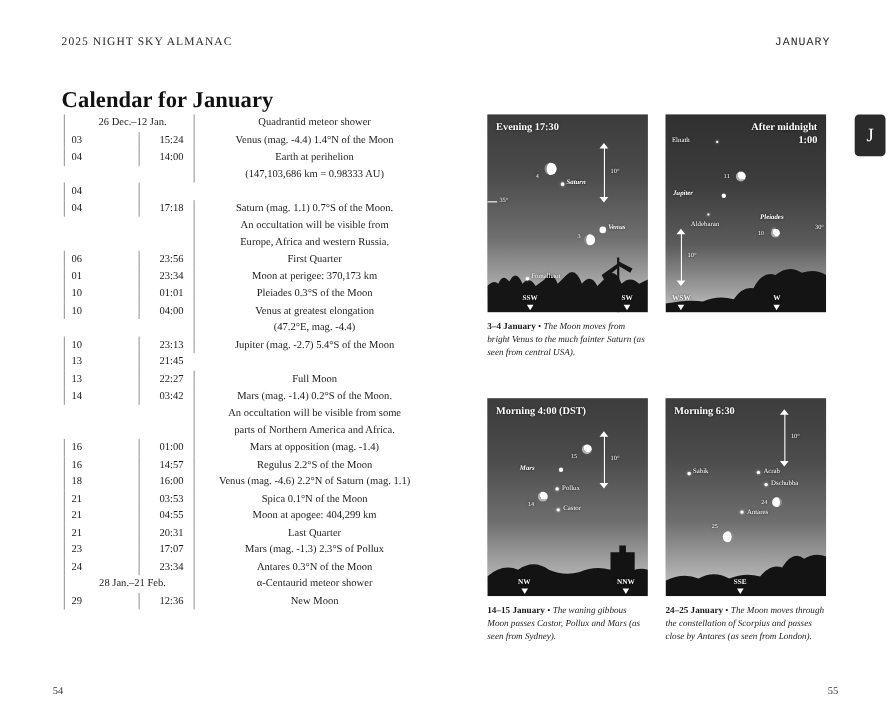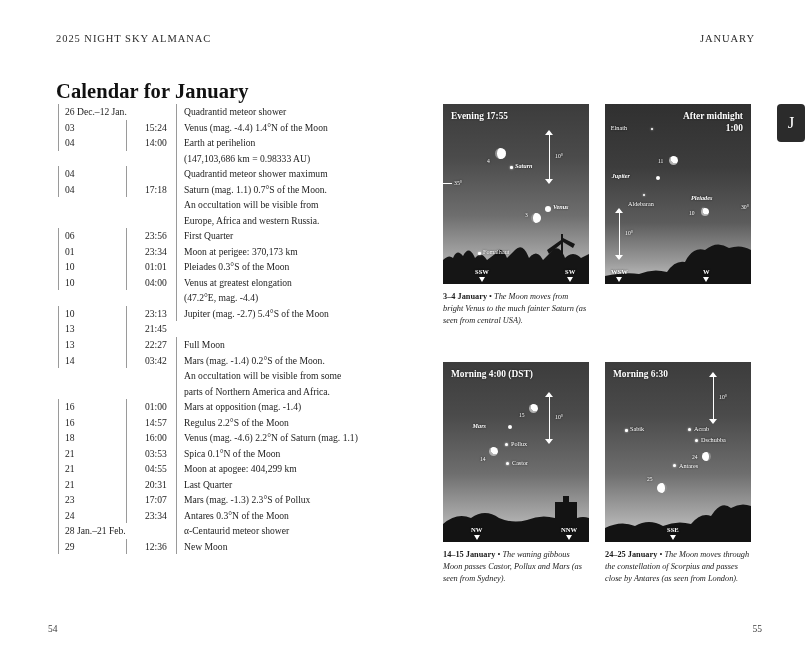--- a/index.html
+++ b/index.html
@@ -13,21 +13,21 @@
   }
   .page{position:absolute;inset:0;}
 
   
   .runhead{
     position:absolute;top:33px;
     font-size:10.5px;letter-spacing:.09em;
     color:#2b2b2b;
   }
   .runhead.left{left:56px;}
-  .runhead.right{right:55px;}
+  .runhead.right{right:55px;font-family:Liberation Mono, monospace;}
 
   
   .page-title{
     position:absolute;left:56px;top:66px;
     font-size:20.5px;font-weight:bold;
     letter-spacing:.005em;
     color:#111;
   }
 
   
@@ -63,23 +63,24 @@
     border-left:1px solid #9a9a9a;
     box-sizing:border-box;
     min-height:15.5px;
   }
   .cal-ev{
     flex:1 1 auto;
     padding-left:7px;
     border-left:1px solid #9a9a9a;
     box-sizing:border-box;
     min-height:15.5px;
+    text-align:center;
   }
   .cal-ev div{white-space:nowrap;}
-  .cal-row.wide .cal-day{width:118px;flex:0 0 118px;}
+  .cal-row.wide .cal-day{width:118px;flex:0 0 118px;text-align:center;}
 
   
   .charts{
     position:absolute;left:443px;top:104px;
     width:320px;
   }
   .chart-block{position:absolute;}
   .chart-block.c0{left:0;top:0;}
   .chart-block.c1{left:162px;top:0;}
   .chart-block.c2{left:0;top:258px;}
@@ -217,23 +218,20 @@
         <div class="cal-day">04</div>
         <div class="cal-time">14:00</div>
         <div class="cal-ev">
           <div>Earth at perihelion</div>
           <div>(147,103,686 km = 0.98333 AU)</div>
         </div>
       </div>
       <div class="cal-row">
         <div class="cal-day">04</div>
         <div class="cal-time"></div>
-        <div class="cal-ev">
-          <div>Quadrantid meteor shower maximum</div>
-        </div>
       </div>
       <div class="cal-row">
         <div class="cal-day">04</div>
         <div class="cal-time">17:18</div>
         <div class="cal-ev">
           <div>Saturn (mag. 1.1) 0.7°S of the Moon.</div>
           <div>An occultation will be visible from</div>
           <div>Europe, Africa and western Russia.</div>
         </div>
       </div>
@@ -361,21 +359,21 @@
         <div class="cal-ev">
           <div>New Moon</div>
         </div>
       </div>
     </div>
 
   <div class="charts" id="charts">
       <div class="chart-block c0">
         <div class="sky">
           <div class="sky-title tl">
-            <div>Evening 17:55</div>
+            <div>Evening 17:30</div>
           </div>
           <div class="ground">
             <svg viewBox="0 0 146 70" preserveAspectRatio="none">
               <path fill="#151515" d="M0,70 L0,46 Q6,40 10,44 Q14,34 20,42 Q26,30 32,44 Q38,36 44,46 L52,40 Q58,30 64,44 L72,36 Q80,28 86,44 Q94,34 100,46 L108,38 Q116,28 122,44 Q130,36 138,44 L146,40 L146,70 Z"></path>
               <path fill="#151515" d="M118,70 L118,20 L120,20 L120,70 Z M104,36 L118,26 L118,30 L106,40 Z M132,30 L120,24 L120,28 L130,34 Z"></path>
             </svg>
           </div>
           <div class="obj star" style="left: 67px; top: 62px; width: 2.6px; height: 2.6px;"></div>
           <div class="obj-lab it" style="top: 58px; left: 72px;">Saturn</div>
           <div class="obj planet" style="left: 102px; top: 102px; width: 6px; height: 6px;"></div>

